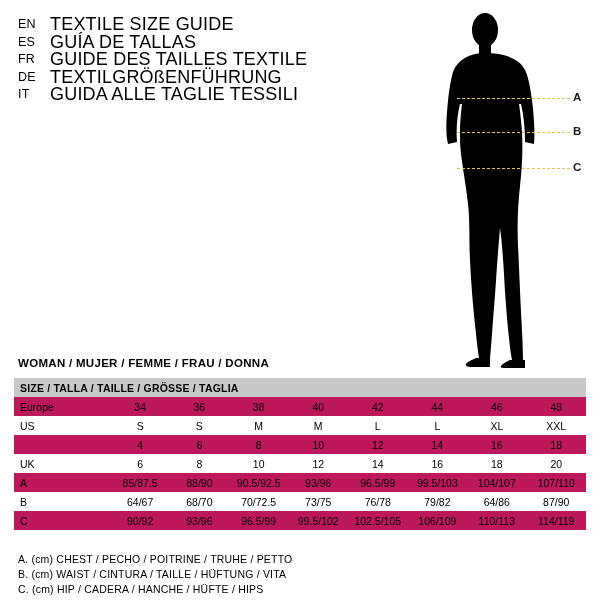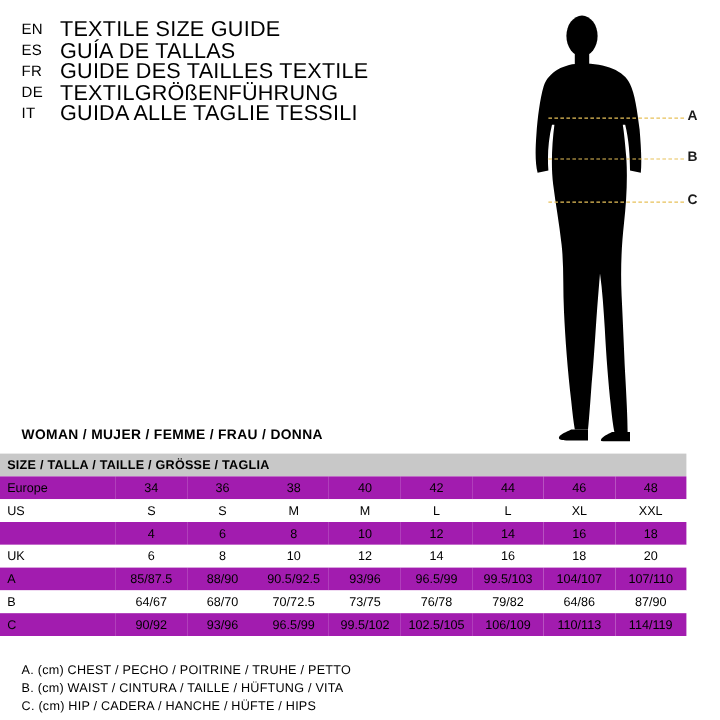--- a/index.html
+++ b/index.html
@@ -74,40 +74,40 @@
     left: 18px;
     top: 357px;
     font-size: 11.5px;
     font-weight: bold;
     letter-spacing: 0.3px;
   }
 
   
   .size-table {
     position: absolute;
-    left: 0;
+    left: 14px;
     top: 378px;
     width: 572px;
     border-collapse: collapse;
     font-size: 10.5px;
   }
   .size-table td {
     padding: 2px 0 2px 0;
     height: 15px;
     vertical-align: middle;
   }
   .size-table tr.head td {
     background: #c8c8c8;
     font-weight: bold;
     font-size: 10.5px;
     padding-left: 6px;
     letter-spacing: 0.2px;
   }
   .size-table tr.shade td {
-    background: #a21caf;
+    background: #be185d;
   }
   .size-table tr.plain td {
     background: #ffffff;
   }
   .size-table td.rowlabel {
     width: 92px;
     padding-left: 6px;
     text-align: left;
   }
   .size-table td.val {

